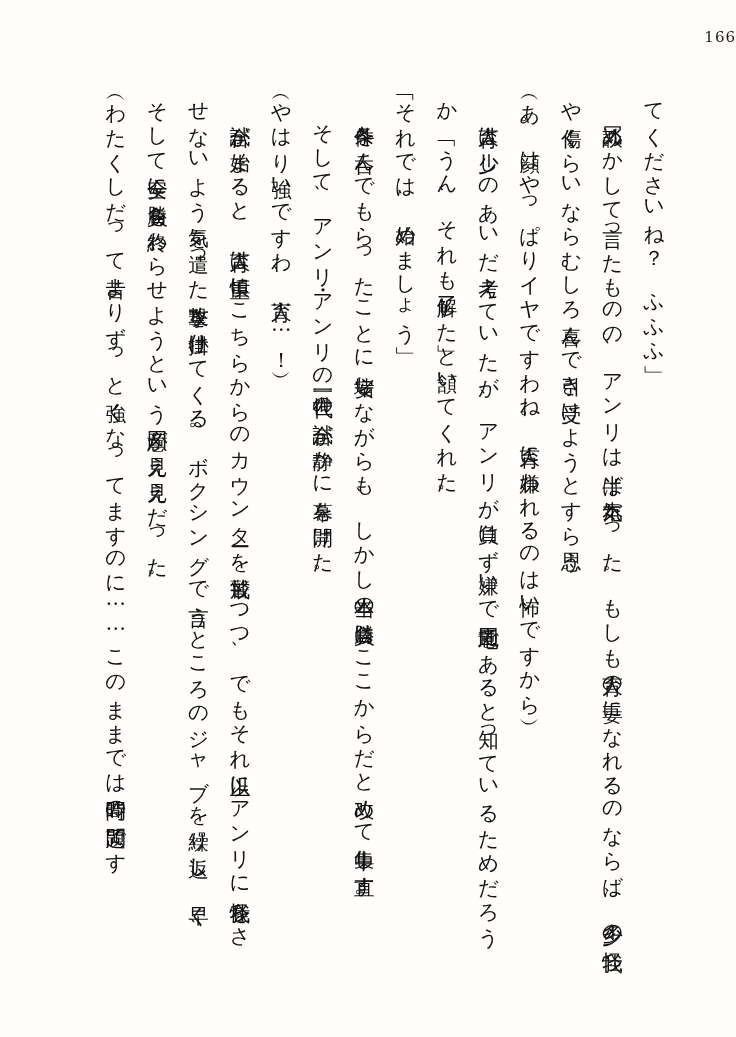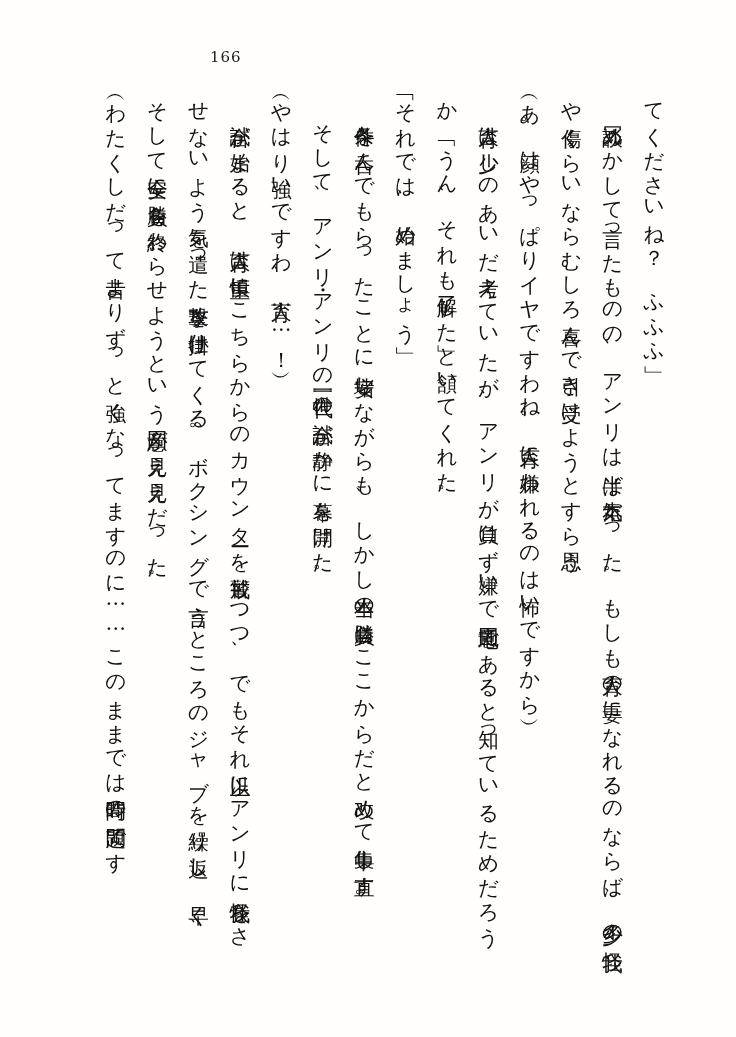--- a/index.html
+++ b/index.html
@@ -16,24 +16,24 @@
   }
   #page {
     position: relative;
     width: 736px;
     height: 1037px;
     background: #fffefc;
   }
   
   #page-number {
     position: absolute;
-    top: 48px;
+    top: 28px;
     left: 0;
     width: 736px;
-    text-align: left;
+    text-align: right;
     padding-right: 0;
     font-size: 15px;
     font-family: "DejaVu Serif", "Liberation Serif", serif;
     letter-spacing: 1px;
     color: #1a1a1a;
   }
   #page-number .num {
     display: inline-block;
     margin-left: 210px;
   }

